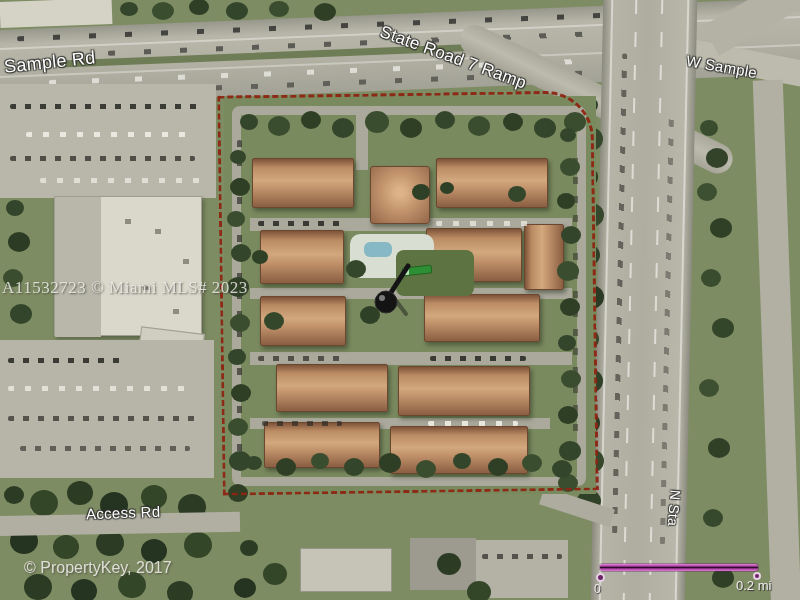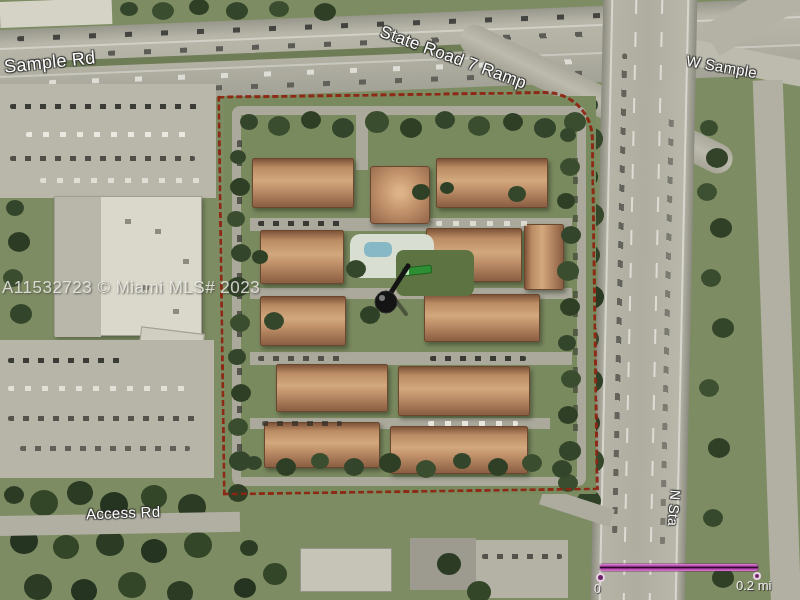--- a/index.html
+++ b/index.html
@@ -134,21 +134,22 @@
   </svg>
 
   <div style="left:220px;top:93px;width:376px;height:400px;border:3px dashed #8d2513;border-top-right-radius:48px;transform:rotate(-0.8deg);opacity:.95;"></div>
 
   <span class="rlabel" style="left:4px;top:52px;font-size:18px;transform:rotate(-6deg);">Sample Rd</span>
   <span class="rlabel" style="left:384px;top:22px;font-size:17px;transform:rotate(20deg);transform-origin:left top;">State Road 7 Ramp</span>
   <span class="rlabel" style="left:686px;top:58px;font-size:15px;transform:rotate(10deg);">W Sample</span>
   <span class="rlabel" style="left:86px;top:504px;font-size:15px;transform:rotate(-2deg);">Access Rd</span>
   <span class="rlabel" style="left:656px;top:500px;font-size:14px;transform:rotate(95deg);">N Sta</span>
 
-  <span class="wm" style="left:2px;top:278px;font-size:17px;letter-spacing:.5px;">A11532723 © Miami MLS# 2023</span>
+  <span class="wm" style="left:2px;top:278px;font-size:17px;letter-spacing:.5px;font-family:Liberation Serif, serif;">A11532723 © Miami MLS# 2023</span>
+  <span class="wm" style="left:24px;top:559px;font-size:16px;color:rgba(238,237,230,.88);">© PropertyKey, 2017</span>
 
   <div style="left:590px;top:552px;width:210px;height:46px;">
     <div style="left:10px;top:12px;width:158px;height:7px;border-radius:3px;background:linear-gradient(180deg,#e08ad8 0,#b040a8 30%,#2e0b2c 50%,#b040a8 70%,#d97fd0 100%);box-shadow:0 0 0 1px rgba(90,20,90,.35);"></div>
     <div style="left:6px;top:21px;width:9px;height:9px;border-radius:50%;border:2px solid #e6d2e2;background:#6d2367;"></div>
     <div style="left:163px;top:20px;width:8px;height:8px;border-radius:50%;border:2px solid #e6d2e2;background:#6d2367;"></div>
     <span style="left:4px;top:30px;font-size:12px;color:#f0e9ef;text-shadow:1px 1px 1px rgba(40,40,40,.9);">0</span>
     <span style="left:146px;top:26px;font-size:13px;color:#f2ecf1;text-shadow:1px 1px 1px rgba(40,40,40,.9);">0.2 mi</span>
   </div>
 
 </div>

